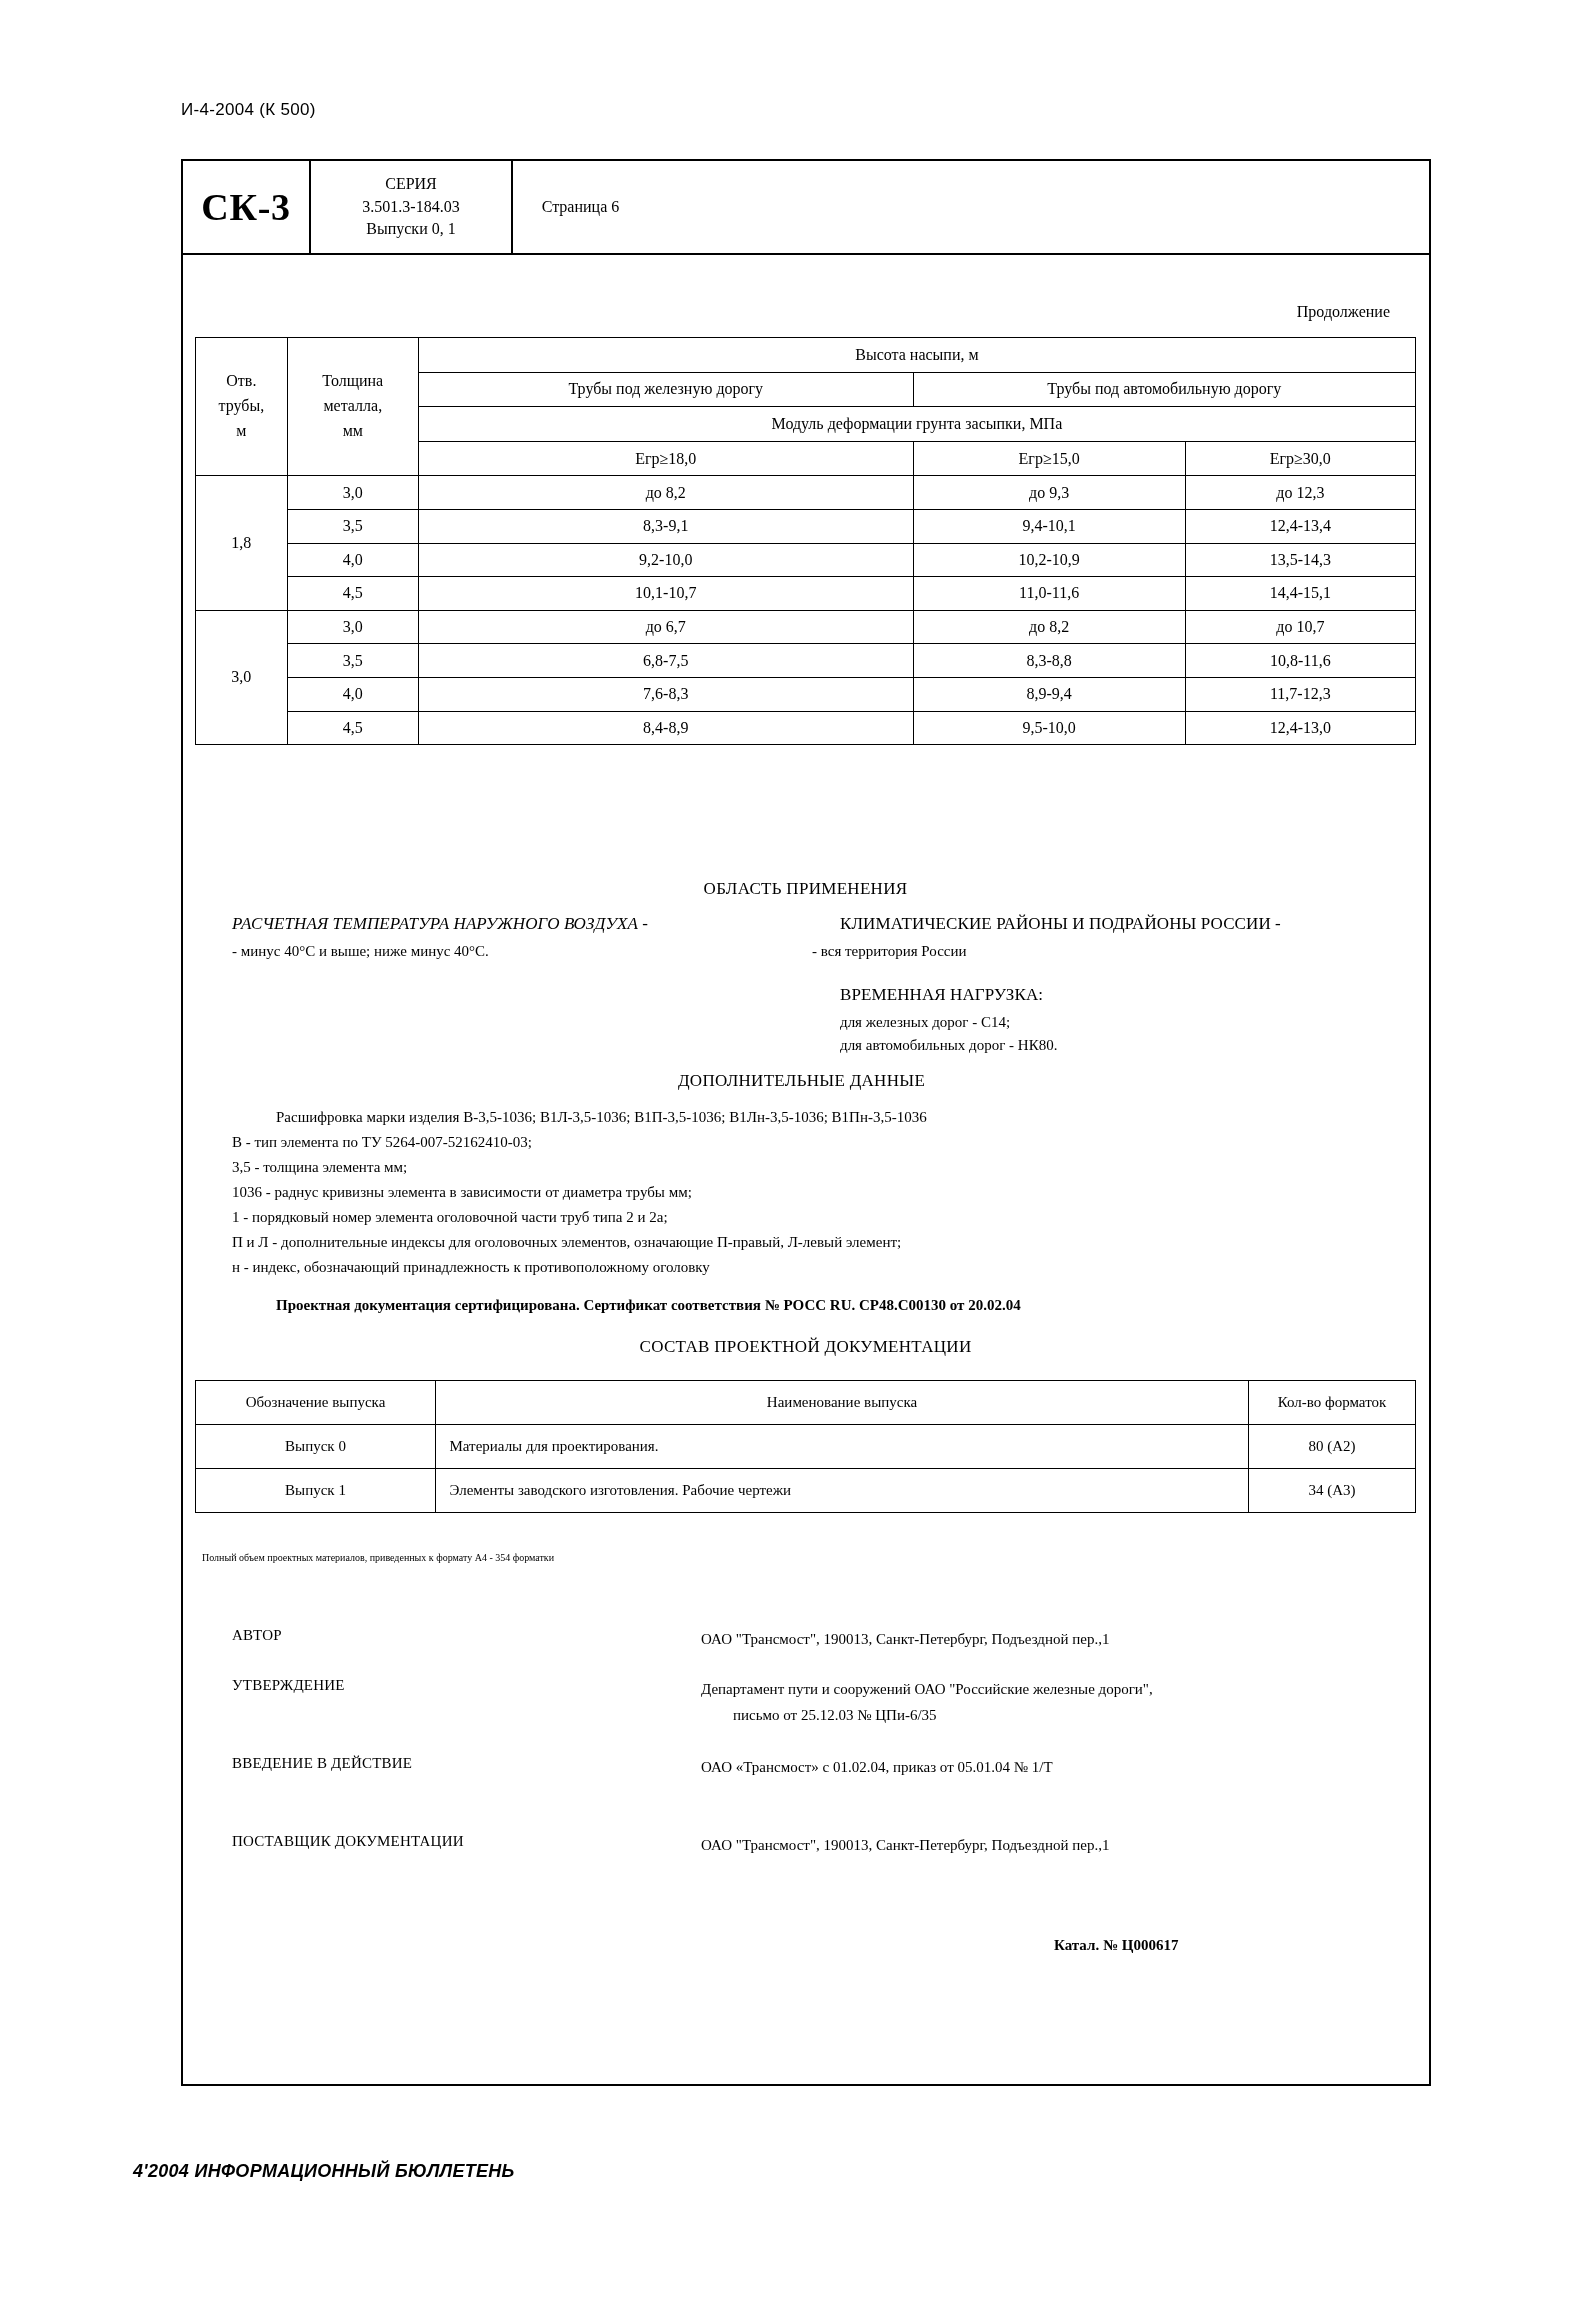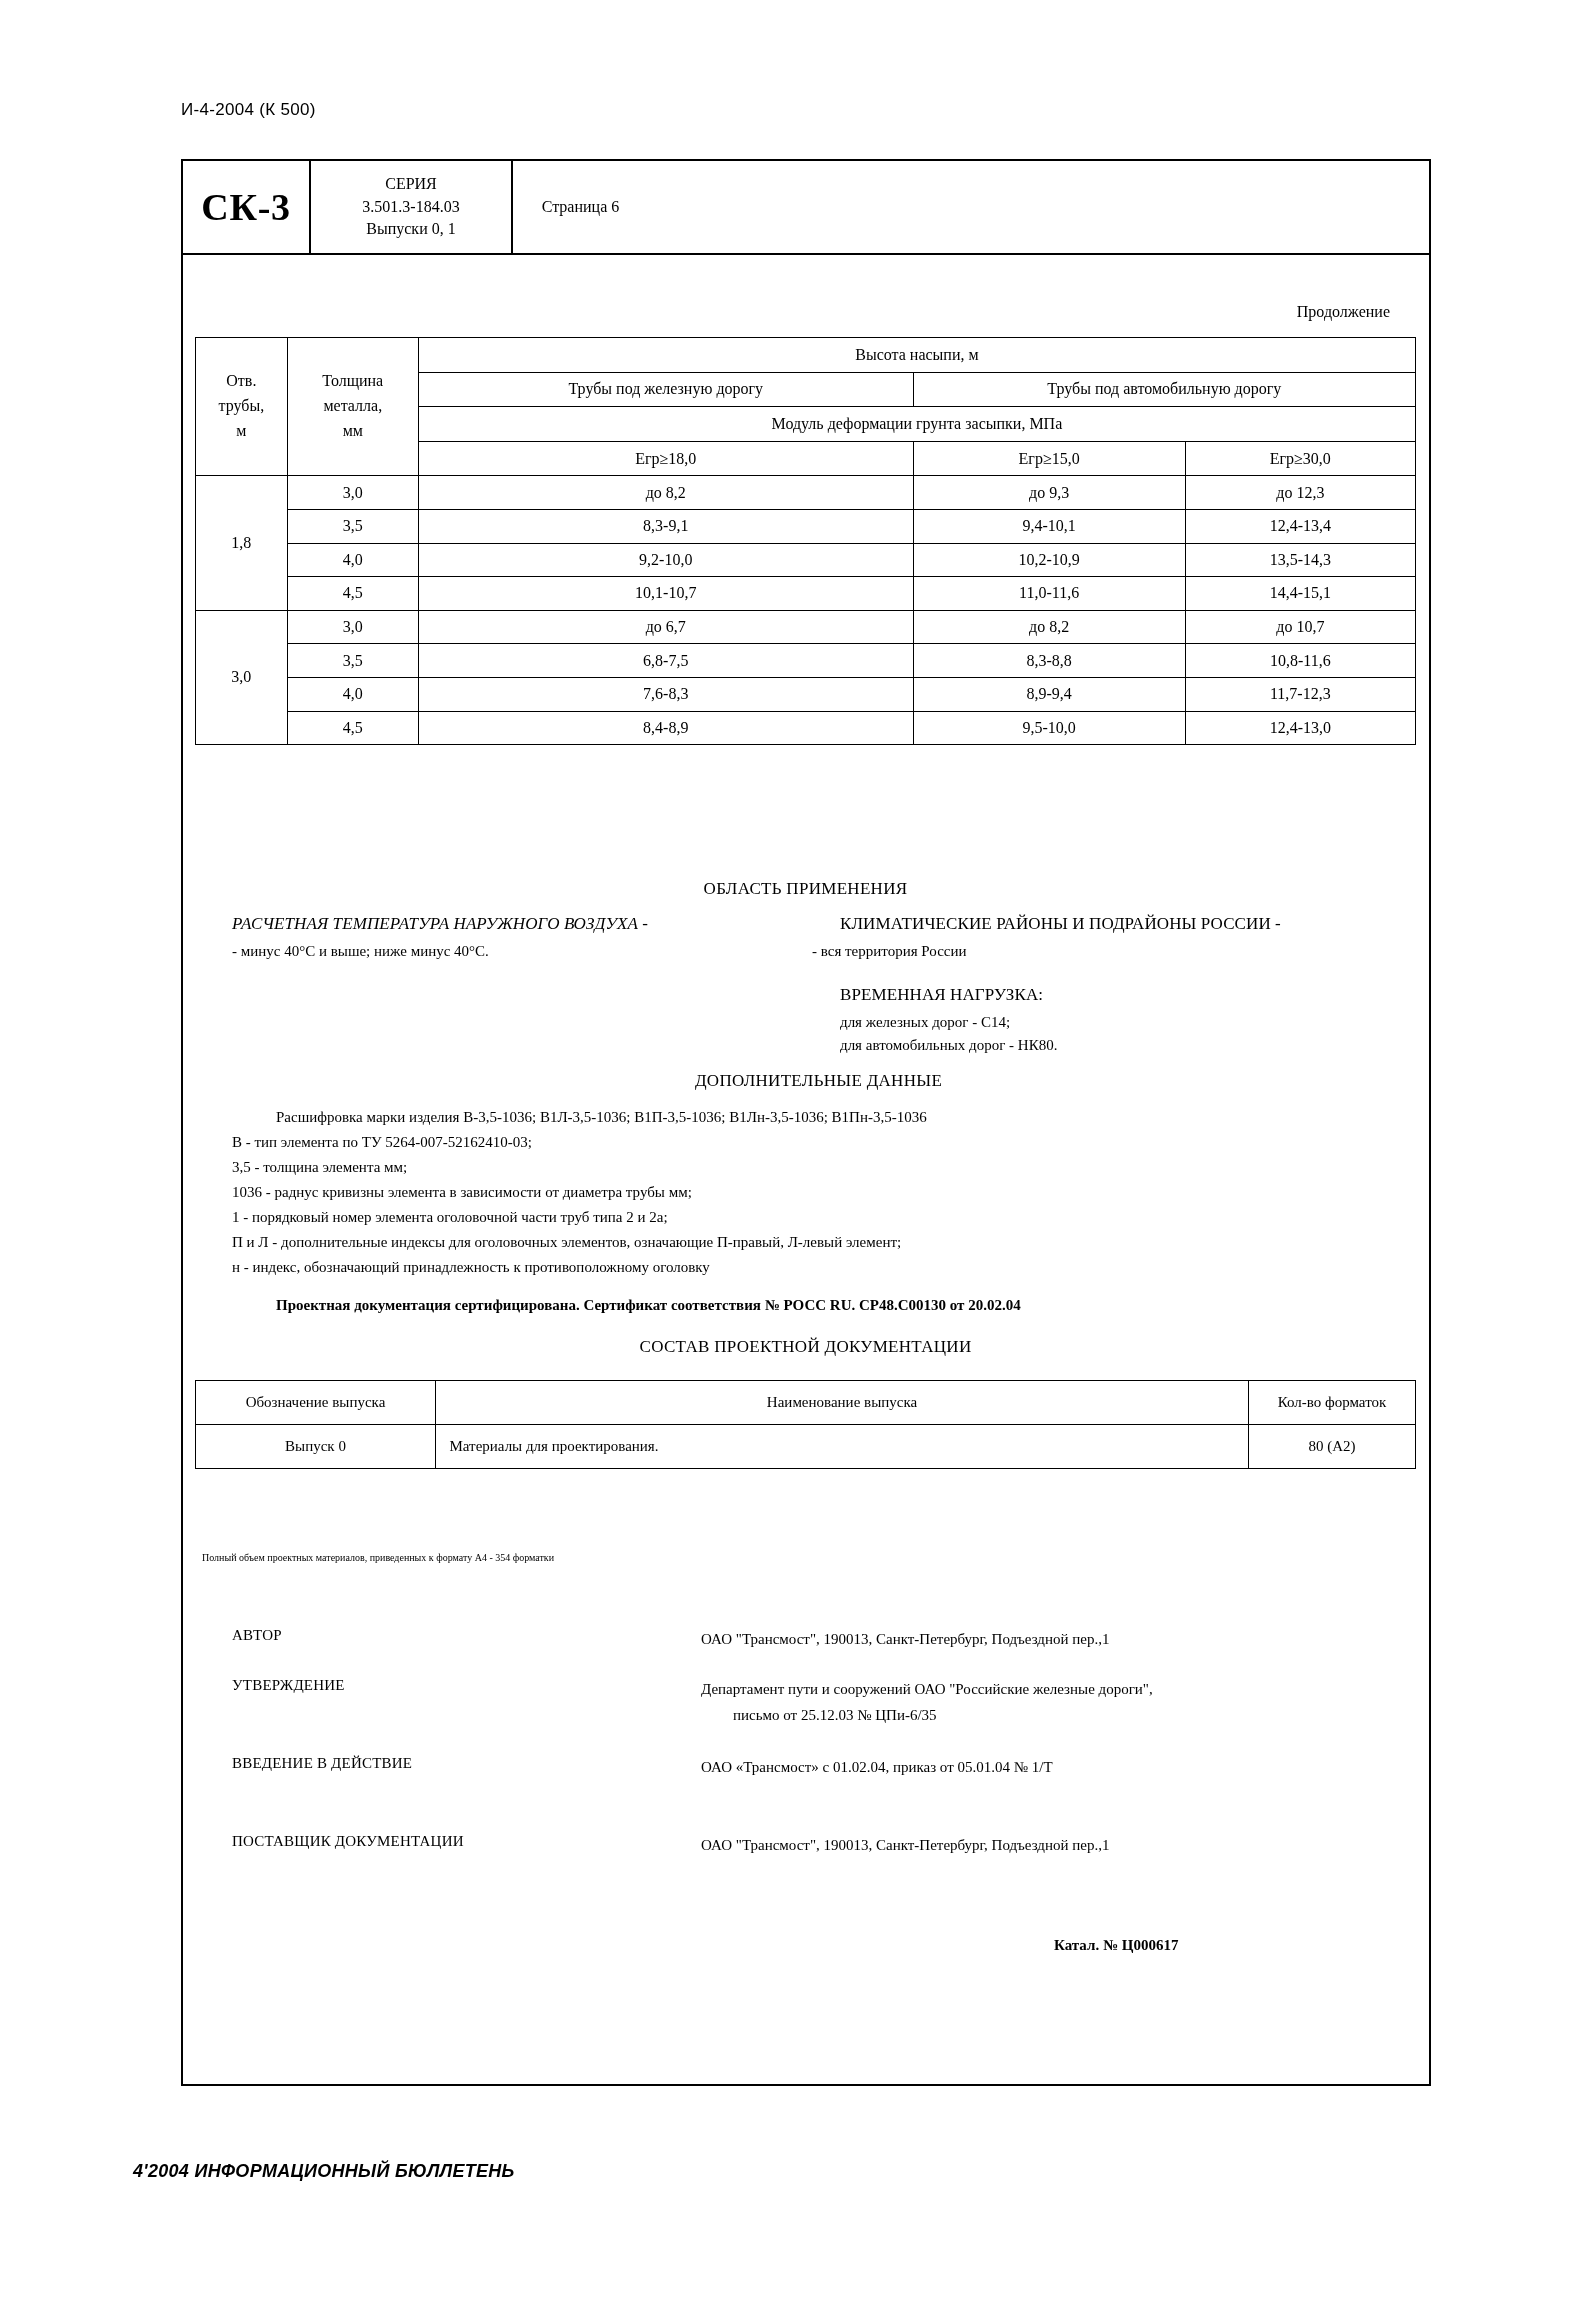--- a/index.html
+++ b/index.html
@@ -316,21 +316,21 @@
 <div class="blk col-head" style="left:232px; top:914px;font-style:italic;">РАСЧЕТНАЯ ТЕМПЕРАТУРА НАРУЖНОГО ВОЗДУХА -</div>
 <div class="blk small-line" style="left:232px; top:940px;">- минус 40°С и выше; ниже минус 40°С.</div>
 
 <div class="blk col-head" style="left:840px; top:914px;">КЛИМАТИЧЕСКИЕ РАЙОНЫ И ПОДРАЙОНЫ РОССИИ -</div>
 <div class="blk small-line" style="left:812px; top:940px;">- вся территория России</div>
 
 <div class="blk col-head" style="left:840px; top:985px;">ВРЕМЕННАЯ НАГРУЗКА:</div>
 <div class="blk small-line" style="left:840px; top:1011px;">для железных дорог - С14;</div>
 <div class="blk small-line" style="left:840px; top:1034px;">для автомобильных дорог - НК80.</div>
 
-<div class="blk ctr-head" style="left:208px; top:1071px; width:1221px;">ДОПОЛНИТЕЛЬНЫЕ ДАННЫЕ</div>
+<div class="blk ctr-head" style="left:191px; top:1071px; width:1221px;">ДОПОЛНИТЕЛЬНЫЕ ДАННЫЕ</div>
 
 <div class="blk list-line" style="left:276px; top:1105px;">Расшифровка марки изделия В-3,5-1036; В1Л-3,5-1036; В1П-3,5-1036; В1Лн-3,5-1036; В1Пн-3,5-1036</div>
 <div class="blk list-line" style="left:232px; top:1130px;">В - тип элемента по ТУ 5264-007-52162410-03;</div>
 <div class="blk list-line" style="left:232px; top:1155px;">3,5 - толщина элемента мм;</div>
 <div class="blk list-line" style="left:232px; top:1180px;">1036 - раднус кривизны элемента в зависимости от диаметра трубы мм;</div>
 <div class="blk list-line" style="left:232px; top:1205px;">1 - порядковый номер элемента оголовочной части труб типа 2 и 2а;</div>
 <div class="blk list-line" style="left:232px; top:1230px;">П и Л - дополнительные индексы для оголовочных элементов, означающие П-правый, Л-левый элемент;</div>
 <div class="blk list-line" style="left:232px; top:1255px;">н - индекс, обозначающий принадлежность к противоположному оголовку</div>
 
 <div class="blk" style="left:276px; top:1297px; font-size:15px; font-weight:bold;">Проектная документация сертифицирована. Сертификат соответствия  № РОСС RU. СР48.С00130 от 20.02.04</div>
@@ -347,20 +347,25 @@
     <tr>
       <td class="h">Обозначение выпуска</td>
       <td class="h">Наименование выпуска</td>
       <td class="h">Кол-во форматок</td>
     </tr>
     <tr>
       <td class="c-des">Выпуск 0</td>
       <td class="nam-cell">Материалы для проектирования.</td>
       <td class="c-qty">80 (А2)</td>
     </tr>
+    <tr>
+      <td class="c-des">Выпуск 1</td>
+      <td class="nam-cell">Элементы заводского изготовления. Рабочие чертежи</td>
+      <td class="c-qty">34 (А3)</td>
+    </tr>
   </tbody>
 </table>
 
 <div class="blk tiny-line" style="left:202px; top:1550px;">Полный объем проектных материалов, приведенных к формату А4 -  354 форматки</div>
 
 <div class="meta-row meta-lbl" style="left:232px; top:1627px;">АВТОР</div>
 <div class="meta-row meta-val" style="left:701px; top:1627px;">ОАО "Трансмост", 190013, Санкт-Петербург, Подъездной пер.,1</div>
 
 <div class="meta-row meta-lbl" style="left:232px; top:1677px;">УТВЕРЖДЕНИЕ</div>
 <div class="meta-row meta-val" style="left:701px; top:1677px;">Департамент пути и сооружений ОАО "Российские железные дороги",</div>

